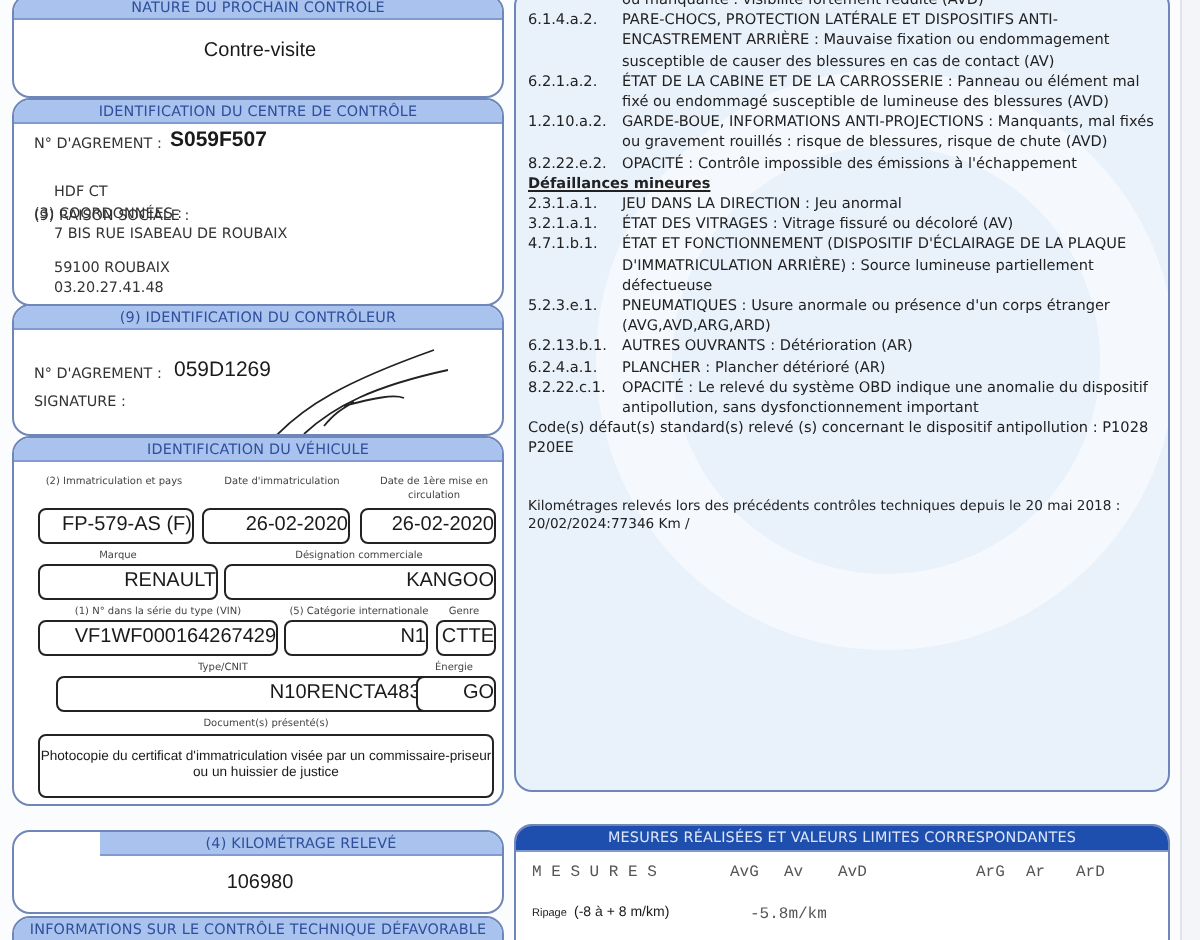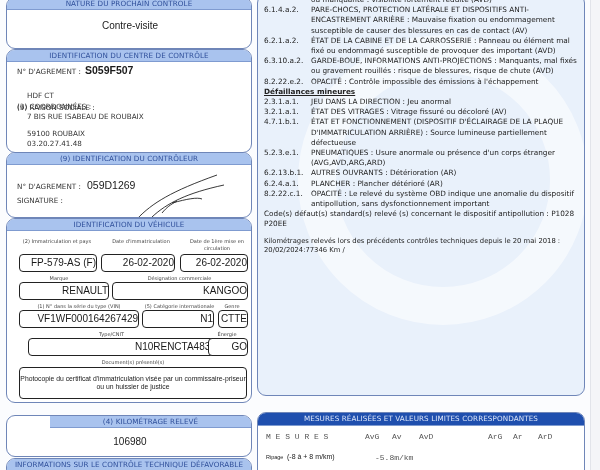--- a/index.html
+++ b/index.html
@@ -96,24 +96,24 @@
     <div class="row">
         <span class="code"></span>
         <span class="txt">ou manquante : visibilité fortement réduite (AVD)</span>
       </div>
     <div class="row">
         <span class="code">6.1.4.a.2.</span>
         <span class="txt">PARE-CHOCS, PROTECTION LATÉRALE ET DISPOSITIFS ANTI-ENCASTREMENT ARRIÈRE : Mauvaise fixation ou endommagement susceptible de causer des blessures en cas de contact (AV)</span>
       </div>
     <div class="row">
         <span class="code">6.2.1.a.2.</span>
-        <span class="txt">ÉTAT DE LA CABINE ET DE LA CARROSSERIE : Panneau ou élément mal fixé ou endommagé susceptible de provoquer des important (AVD)</span>
+        <span class="txt">ÉTAT DE LA CABINE ET DE LA CARROSSERIE : Panneau ou élément mal fixé ou endommagé susceptible de lumineuse des blessures (AVD)</span>
       </div>
     <div class="row">
-        <span class="code">6.3.10.a.2.</span>
+        <span class="code">1.2.10.a.2.</span>
         <span class="txt">GARDE-BOUE, INFORMATIONS ANTI-PROJECTIONS : Manquants, mal fixés ou gravement rouillés : risque de blessures, risque de chute (AVD)</span>
       </div>
     <div class="row">
         <span class="code">8.2.22.e.2.</span>
         <span class="txt">OPACITÉ : Contrôle impossible des émissions à l'échappement</span>
       </div>
     <div style="font-weight:bold;text-decoration:underline;">Défaillances mineures</div>
     <div class="row">
         <span class="code">2.3.1.a.1.</span>
         <span class="txt">JEU DANS LA DIRECTION : Jeu anormal</span>
@@ -136,21 +136,21 @@
       </div>
     <div class="row">
         <span class="code">6.2.4.a.1.</span>
         <span class="txt">PLANCHER : Plancher détérioré (AR)</span>
       </div>
     <div class="row">
         <span class="code">8.2.22.c.1.</span>
         <span class="txt">OPACITÉ : Le relevé du système OBD indique une anomalie du dispositif antipollution, sans dysfonctionnement important</span>
       </div>
     <div>Code(s) défaut(s) standard(s) relevé (s) concernant le dispositif antipollution : P1028 P20EE</div>
-    <div style="margin-top:7px;font-size:6.8px;line-height:9px;">Kilométrages relevés lors des précédents contrôles techniques depuis le 20 mai 2018 : 20/02/2024:77346 Km /</div>
+    <div style="margin-top:19px;font-size:6.8px;line-height:9px;">Kilométrages relevés lors des précédents contrôles techniques depuis le 20 mai 2018 : 20/02/2024:77346 Km /</div>
   </div>
 </div>
 
 <div class="panel" style="left:257px;top:412px;width:328px;height:70px;border-radius:9px 9px 0 0;">
   <div class="hdr dark" style="height:12px;line-height:12px;">MESURES RÉALISÉES ET VALEURS LIMITES CORRESPONDANTES</div>
   <span class="t mono" style="left:8px;top:19px;">M E S U R E S</span>
   <span class="t mono" style="left:107px;top:19px;">AvG</span>
   <span class="t mono" style="left:134px;top:19px;">Av</span>
   <span class="t mono" style="left:161px;top:19px;">AvD</span>
   <span class="t mono" style="left:230px;top:19px;">ArG</span>

